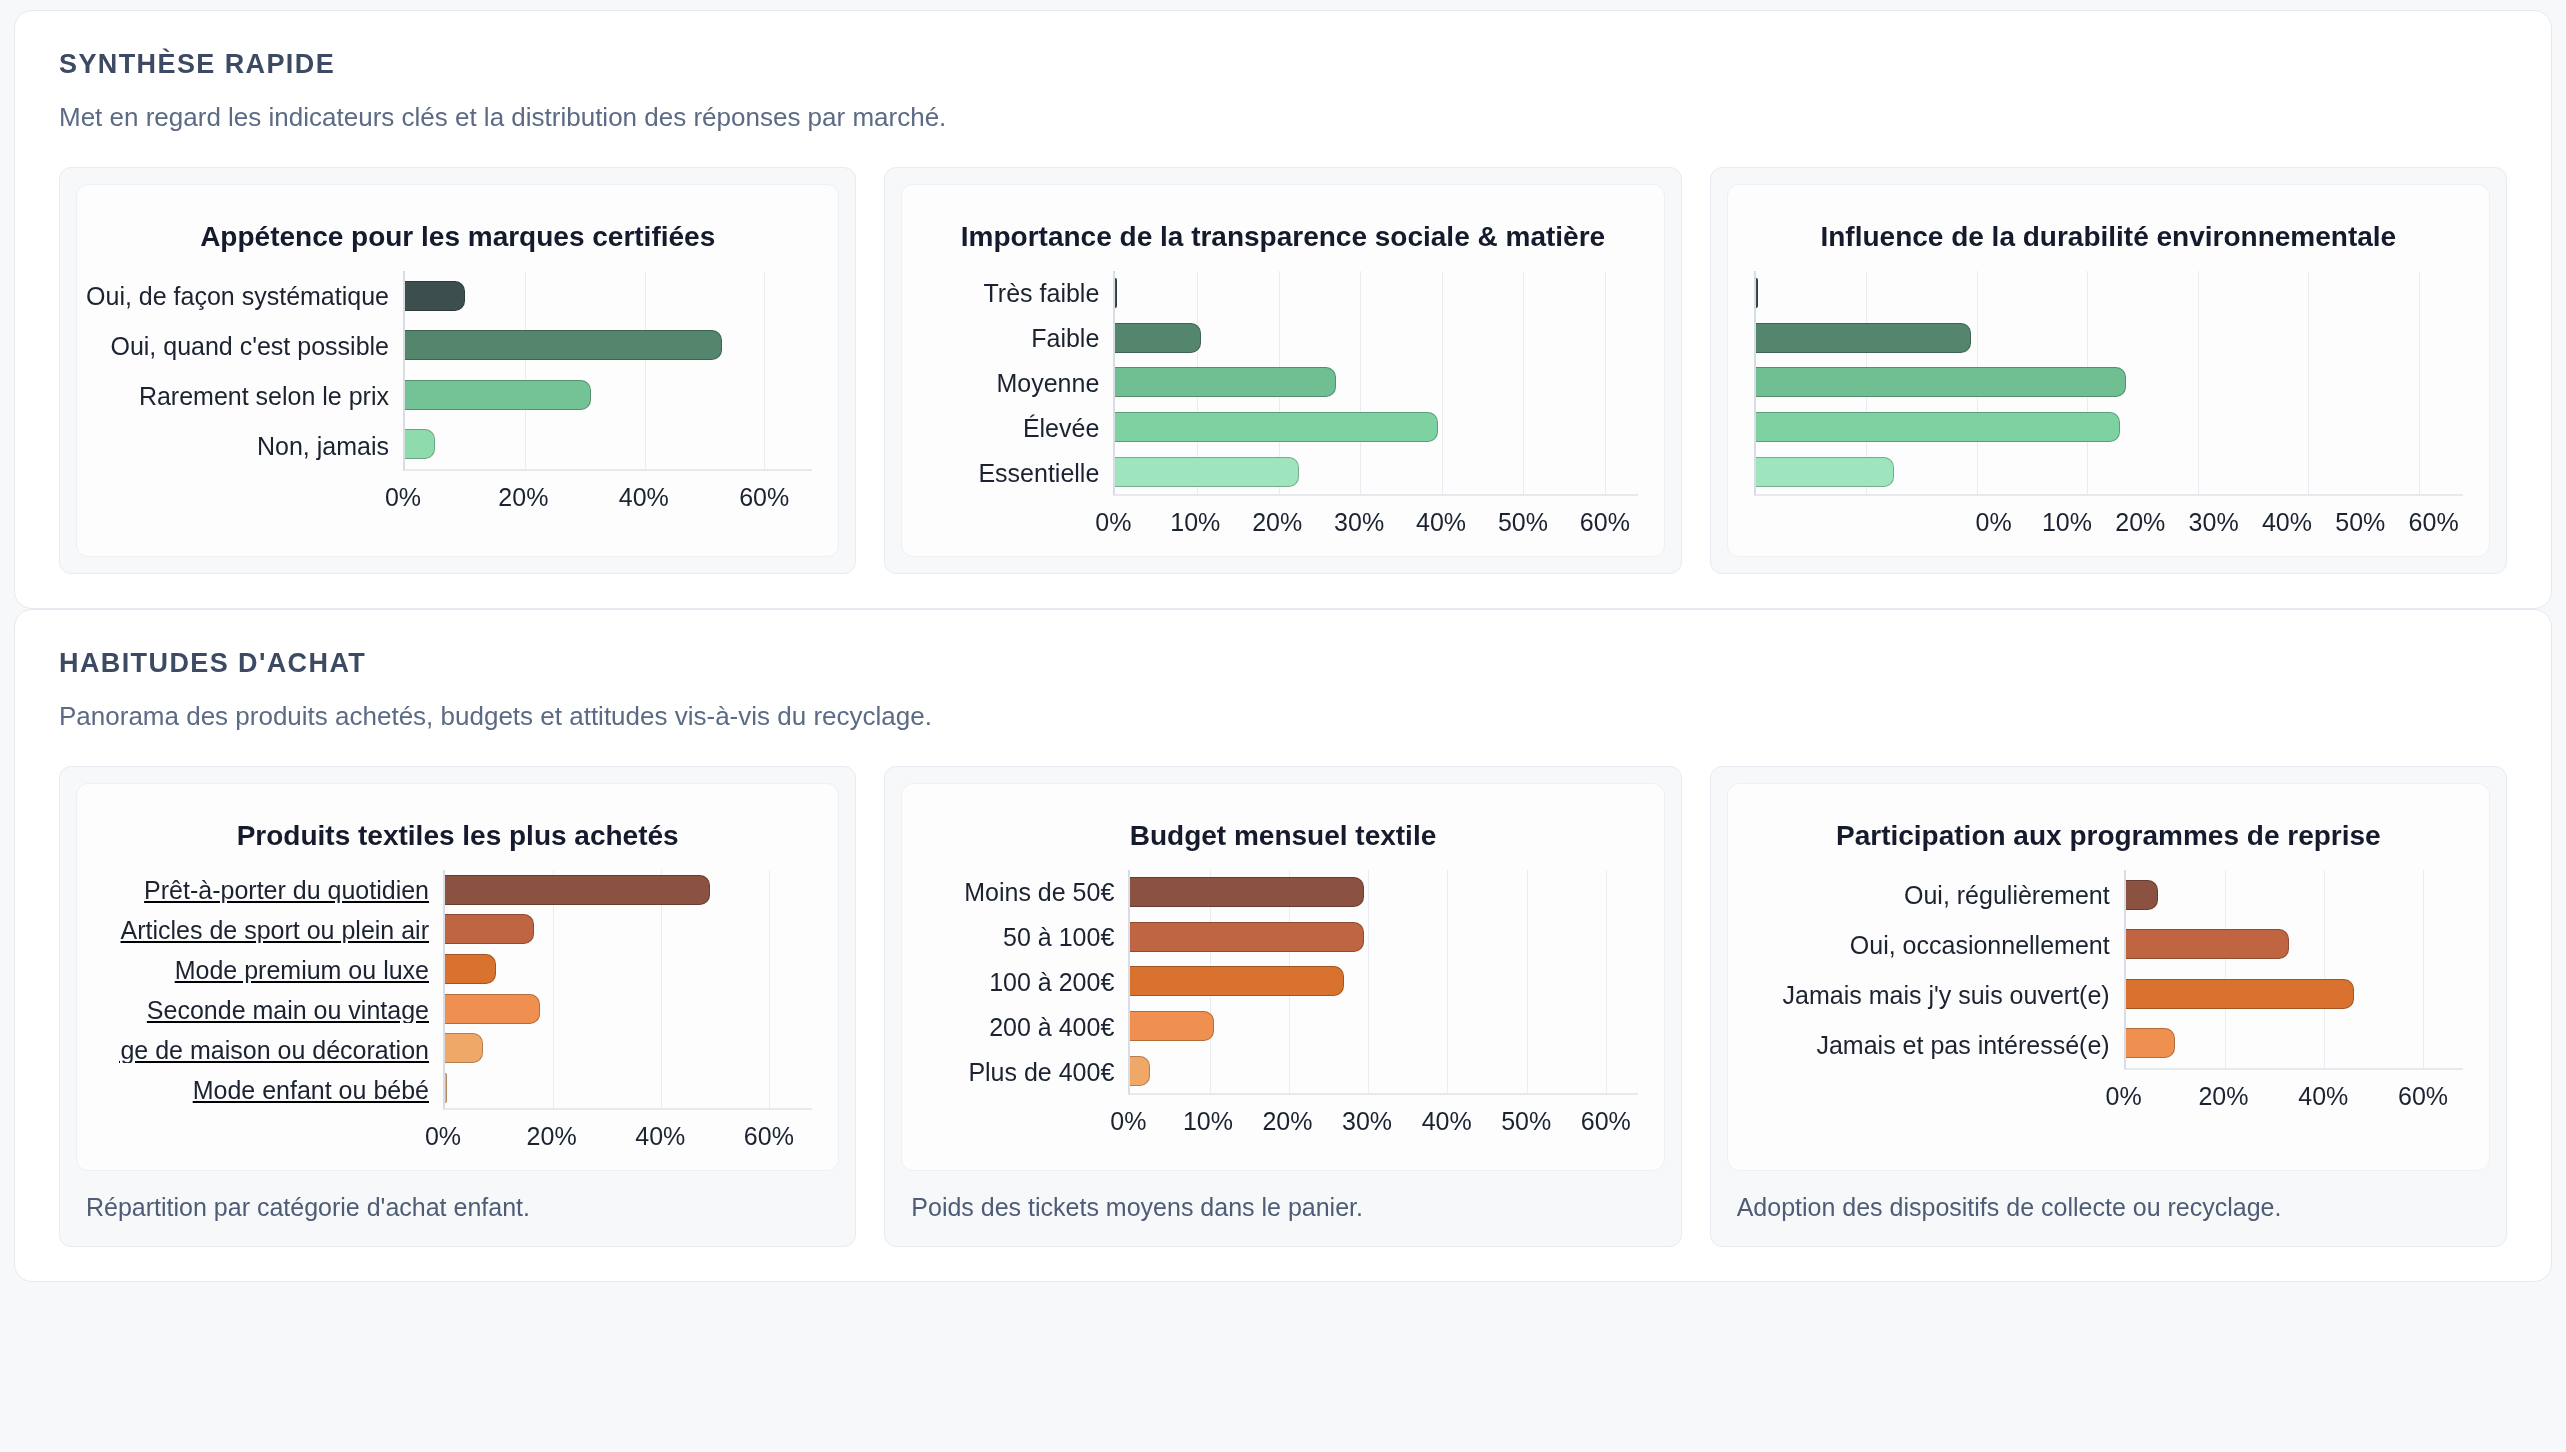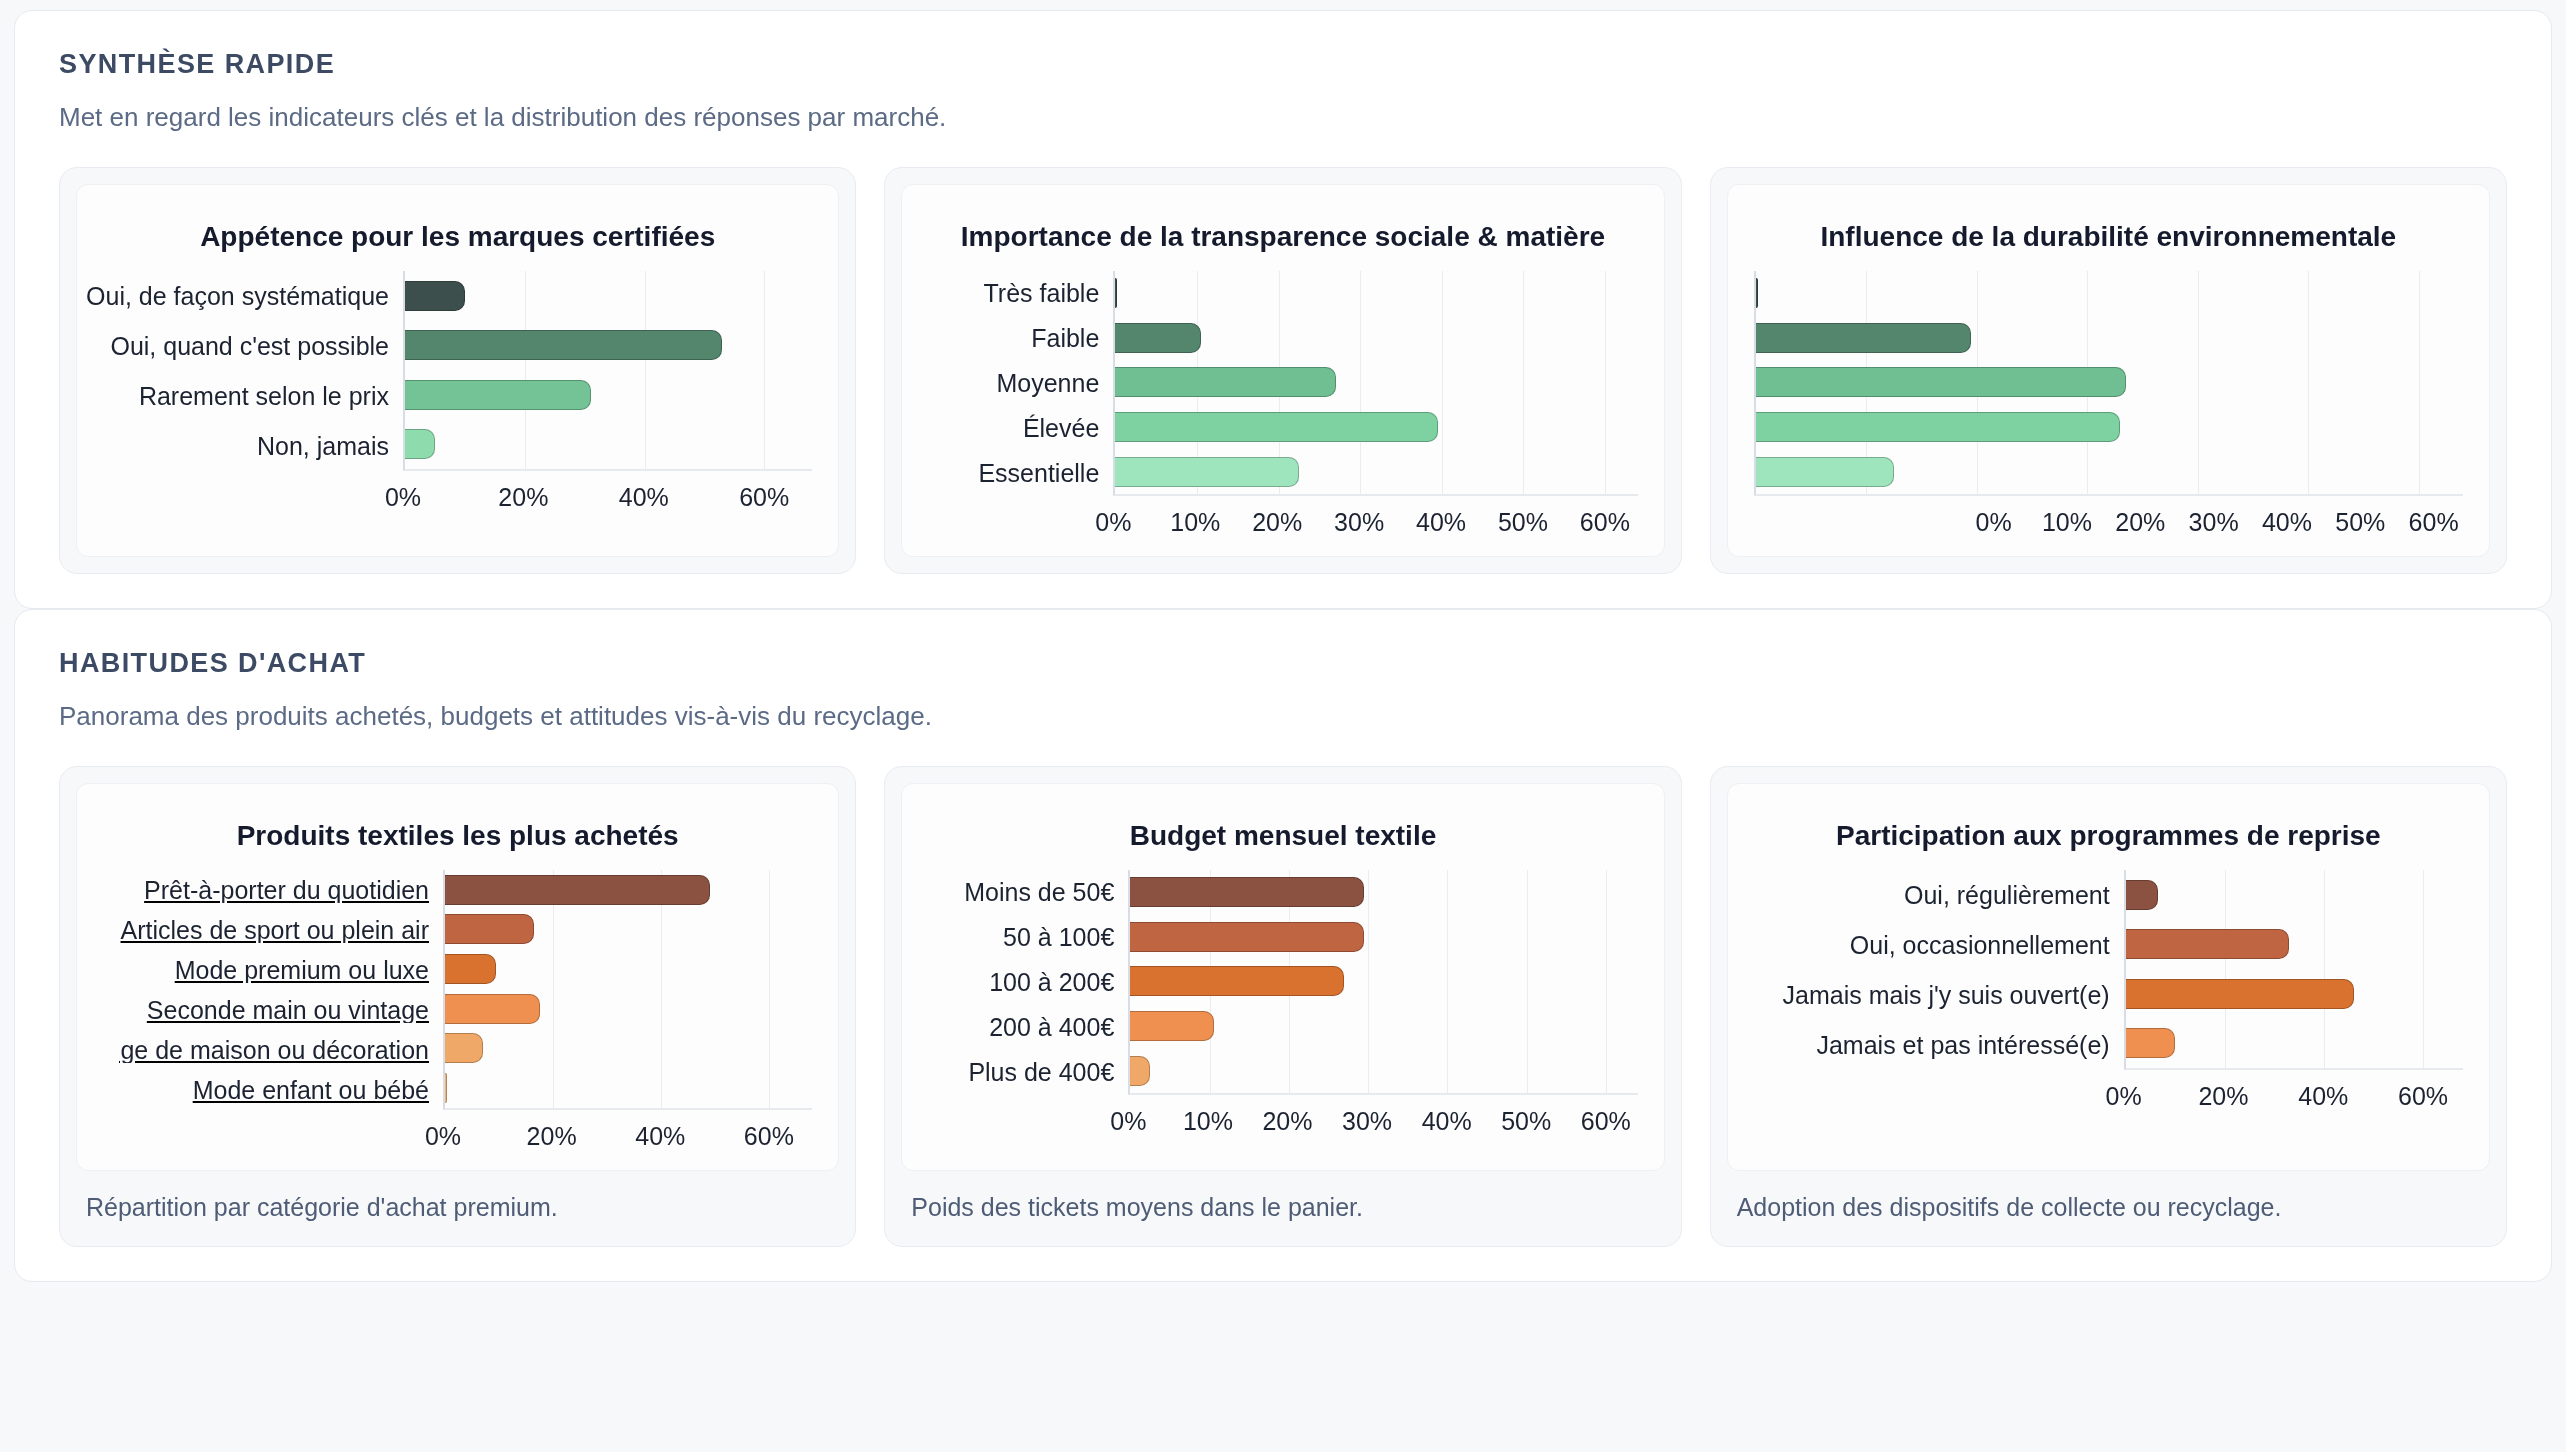--- a/index.html
+++ b/index.html
@@ -42,21 +42,21 @@
 
   
   .chart-grid {
     display: grid;
     grid-template-columns: repeat(3, 1fr);
     gap: 28px;
   }
   .chart-card {
     background: #f7f8fa;
     border: 1px solid #e8ebf1;
-    border-radius: 18px;
+    border-radius: 12px;
     padding: 16px;
     display: flex;
     flex-direction: column;
   }
   .chart-inner {
     background: #fdfdfe;
     border: 1px solid #eef0f4;
     border-radius: 12px;
     padding: 22px 26px 16px 26px;
     flex: 1 1 auto;
@@ -362,21 +362,21 @@
                 <div style="flex: 0 0 auto; width: 340px;"></div>
                 <div class="ticks" style="flex: 1 1 auto;">
                   <div class="tick" style="left: 0%;">0%</div>
                   <div class="tick" style="left: 29.4118%;">20%</div>
                   <div class="tick" style="left: 58.8235%;">40%</div>
                   <div class="tick" style="left: 88.2353%;">60%</div>
                 </div>
               </div>
             </div>
         </div>
-        <div class="chart-caption">Répartition par catégorie d'achat premium.</div>
+        <div class="chart-caption">Répartition par catégorie d'achat enfant.</div>
       </div>
 
       <div class="chart-card w-e h5">
         <div class="chart-inner">
           <div class="chart-title">Budget mensuel textile</div>
           <div class="plot">
               <div class="plot-body">
                 <div class="cat-col">
                   <div class="cat-label">Moins de 50€</div>
                   <div class="cat-label">50 à 100€</div>

